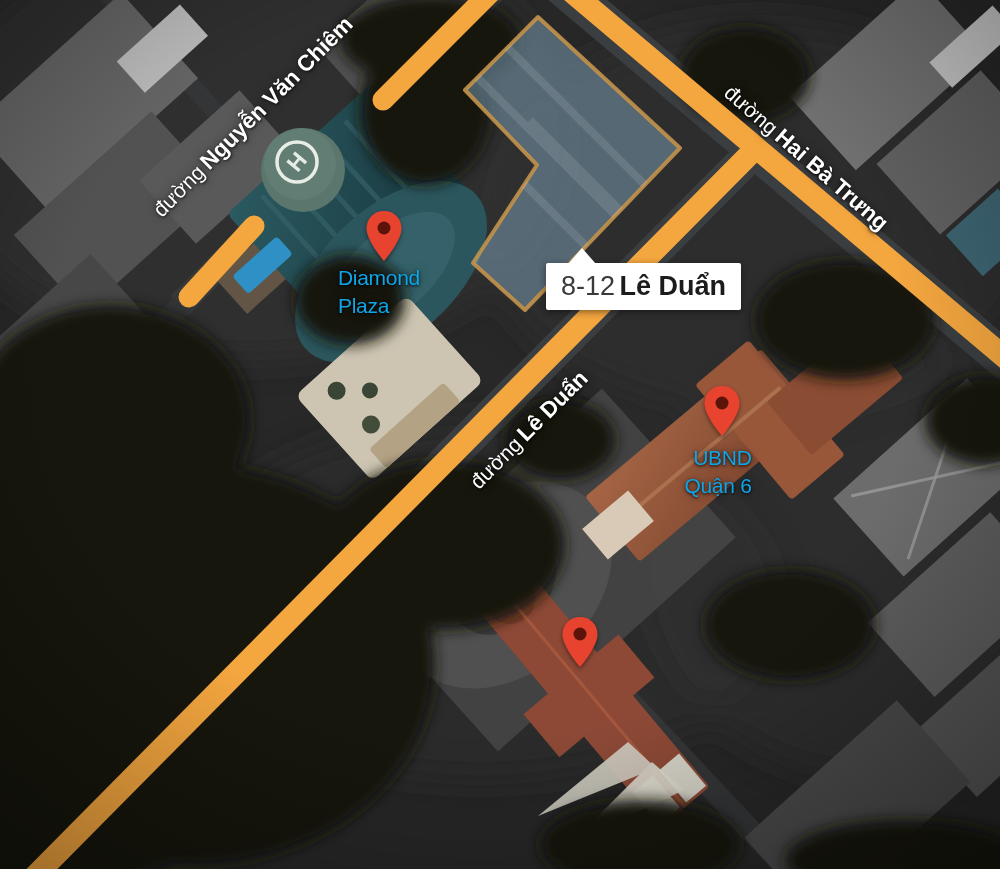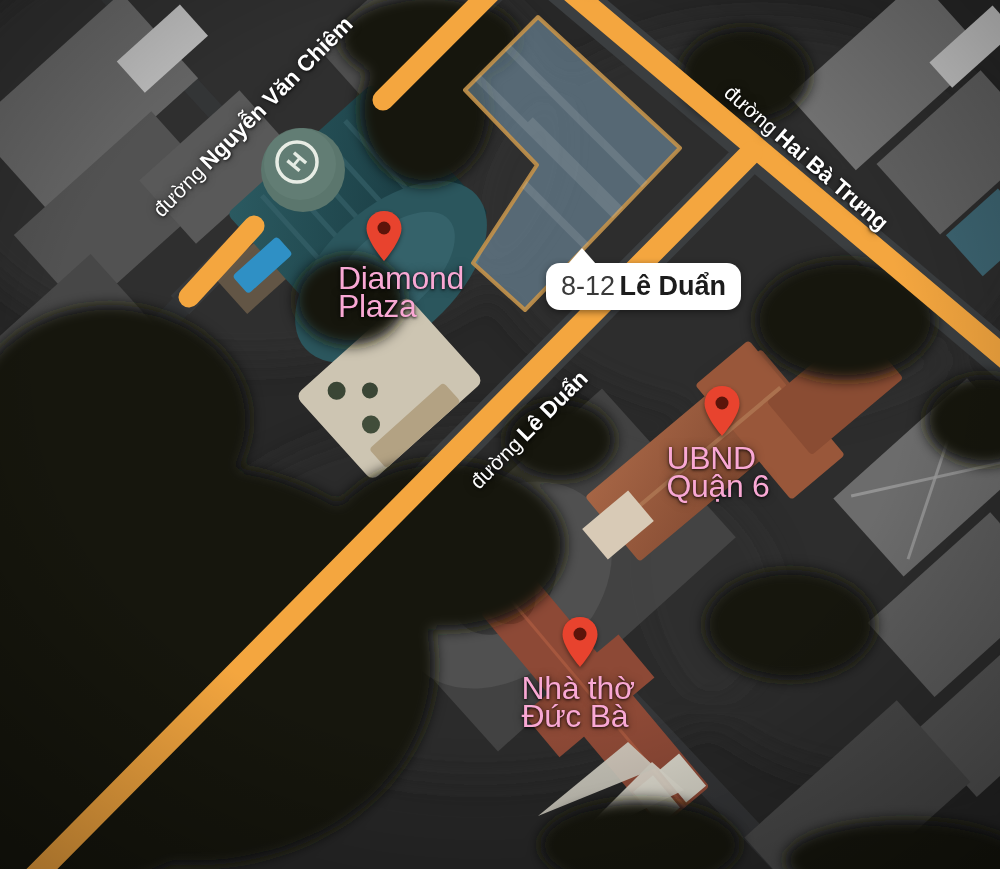--- a/index.html
+++ b/index.html
@@ -10,35 +10,35 @@
   
   .street-label{position:absolute;white-space:nowrap;color:#fff;z-index:20;
     text-shadow:0 1px 3px rgba(0,0,0,.85),0 0 8px rgba(0,0,0,.55);}
   .street-label .prefix{font-weight:400;font-size:21px;}
   .street-label .name{font-weight:700;font-size:22.5px;}
   #lbl-nvc{left:253px;top:117px;transform:translate(-50%,-50%) rotate(-45deg);}
   #lbl-hbt{left:806px;top:158px;transform:translate(-50%,-50%) rotate(41deg);}
   #lbl-ld {left:529px;top:430px;transform:translate(-50%,-50%) rotate(-45deg);}
 
   
-  .callout{position:absolute;left:546px;top:263px;background:#fff;border-radius:14px;
+  .callout{position:absolute;left:546px;top:263px;background:#fff;border-radius:2px;
     padding:8px 15px;z-index:30;box-shadow:0 2px 7px rgba(0,0,0,.45);white-space:nowrap;}
   .callout .num{font-size:27px;font-weight:400;color:#3a3a3a;}
   .callout .nm{font-size:27px;font-weight:700;color:#1c1c1c;}
   .callout .tail{position:absolute;left:22px;top:-15px;width:0;height:0;
     border-left:14px solid transparent;border-right:14px solid transparent;
     border-bottom:16px solid #fff;}
 
   
   .marker{position:absolute;z-index:40;}
   .pin{filter:drop-shadow(0 2px 2px rgba(0,0,0,.45));display:block;}
-  .marker-label{position:absolute;color:#f9a8d4;font-size:32px;line-height:28px;font-weight:400;
+  .marker-label{position:absolute;color:#0ea5e9;font-size:21px;line-height:28px;font-weight:400;
     letter-spacing:-.3px;z-index:41;
     text-shadow:0 1px 3px rgba(0,0,0,.85),0 0 9px rgba(0,0,0,.5);}
-  .marker-label.center{transform:translateX(-50%);text-align:left;}
+  .marker-label.center{transform:translateX(-50%);text-align:right;}
 
   
   #helipad-h{position:absolute;left:297px;top:162px;transform:translate(-50%,-50%) rotate(-50deg);
     color:#edf2ea;font-size:23px;font-weight:700;z-index:5;opacity:.95;}
 </style>
 </head>
 <body>
 
 <div id="stage">
 
@@ -227,18 +227,14 @@
     <div>UBND</div>
     <div>Quận 6</div>
   </div>
 
   <div class="marker" style="left:561px;top:616px;">
     <svg class="pin" width="38" height="52" viewBox="0 0 38 52">
       <path d="M19 1 C9 1 1.5 8.6 1.5 18.5 C1.5 31 19 51 19 51 C19 51 36.5 31 36.5 18.5 C36.5 8.6 29 1 19 1 Z" fill="#E8432E"></path>
       <circle cx="19" cy="18" r="6.5" fill="#5C140A"></circle>
     </svg>
   </div>
-  <div class="marker-label center" style="left:578px;top:674px;">
-    <div>Nhà thờ</div>
-    <div>Đức Bà</div>
-  </div>
 
 </div>
 
 </body></html>

